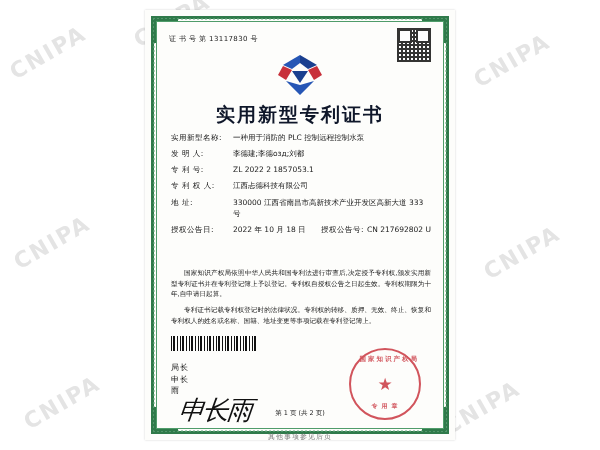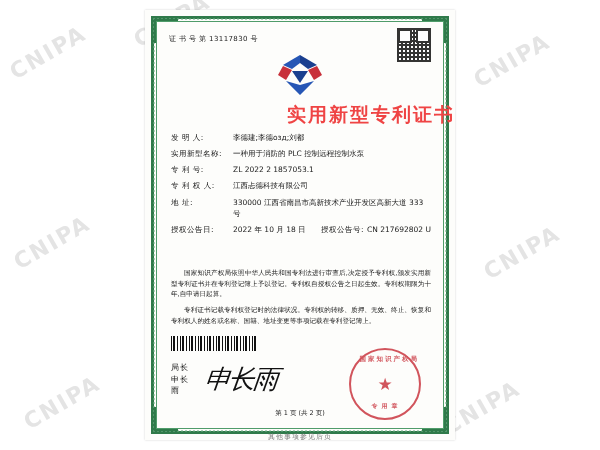--- a/index.html
+++ b/index.html
@@ -119,25 +119,25 @@
     display: flex;
     align-items: center;
     justify-content: center;
   }
 
   
   .cert-title {
     position: absolute;
     left: 0; right: 0;
     top: 92px;
-    text-align: right;
+    text-align: center;
     font-size: 19px;
     font-weight: bold;
     letter-spacing: 2px;
-    color: #ef4444;
+    color: #0f172a;
     font-family: "DejaVu Sans", "Liberation Sans", sans-serif;
   }
 
   
   .fields {
     position: absolute;
     left: 26px;
     right: 24px;
     top: 122px;
     font-size: 7.5px;
@@ -195,21 +195,21 @@
         #111 2px 4px, transparent 4px 6px,
         #111 6px 7px, transparent 7px 9px);
   }
 
   
   .sig-area {
     position: absolute;
     left: 26px;
     top: 352px;
     display: flex;
-    align-items: center;
+    flex-direction: column;
   }
   .sig-label {
     font-size: 8px;
     line-height: 1.45;
     letter-spacing: 1px;
     color: #111;
     width: 26px;
   }
   .sig-hand {
     margin-left: 8px;
@@ -317,27 +317,27 @@
       <path d="M25 18 L41 18 L33 30 Z" fill="#1a3f8f"></path>
       <path d="M19 28 L33 32 L47 28 L33 42 Z" fill="#2656b5"></path>
     </svg>
   </div>
 
   <div class="cert-title">实用新型专利证书</div>
 
   <div class="fields">
 
     <div class="field-row">
+      <div class="field-label">实用新型名称:</div>
+      <div class="field-value">一种用于消防的 PLC 控制远程控制水泵</div>
+    </div>
+
+    <div class="field-row">
       <div class="field-label">发 明 人:</div>
       <div class="field-value">李德建;李德озд;刘都</div>
-    </div>
-
-    <div class="field-row">
-      <div class="field-label">实用新型名称:</div>
-      <div class="field-value">一种用于消防的 PLC 控制远程控制水泵</div>
     </div>
 
     <div class="field-row">
       <div class="field-label">专 利 号:</div>
       <div class="field-value">ZL 2022 2 1857053.1</div>
     </div>
 
 
     <div class="field-row">
       <div class="field-label">专 利 权 人:</div>

